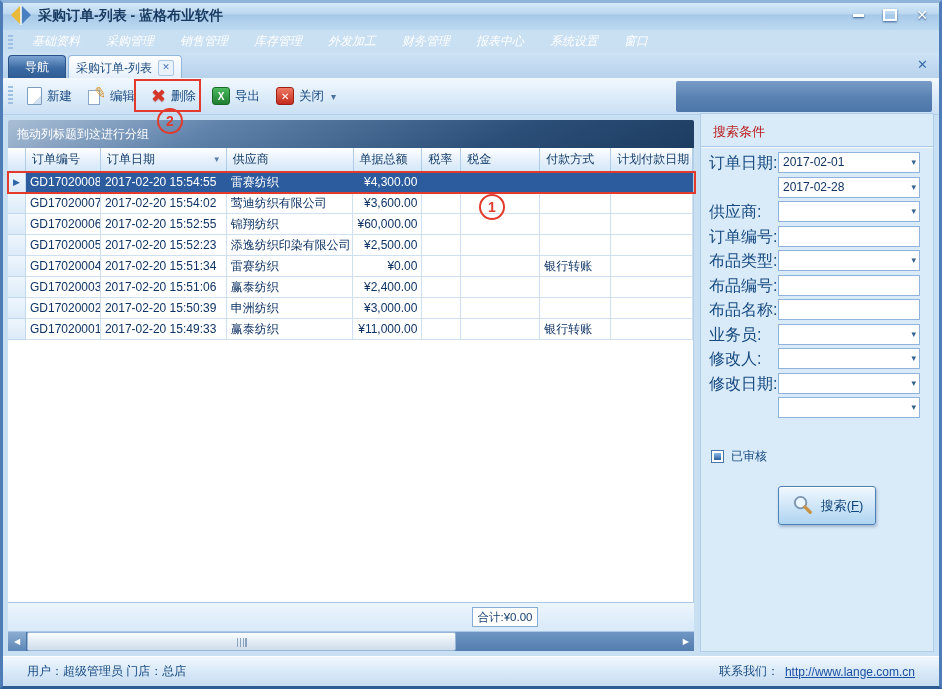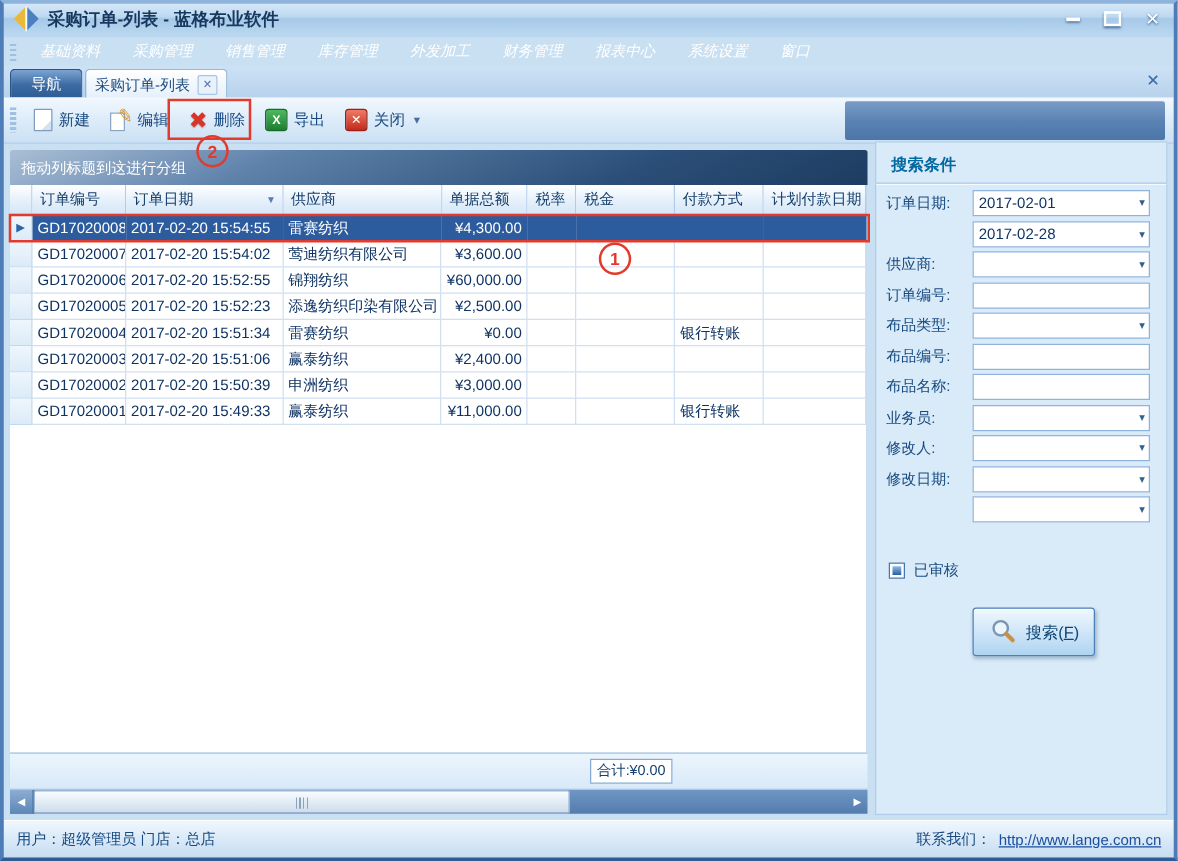--- a/index.html
+++ b/index.html
@@ -89,42 +89,42 @@
   .hs-left{left:0;top:0;width:19px;height:19px;background:linear-gradient(#8cadd2,#5d87b7);border-right:1px solid #4a74a4;
     color:#fff;font-size:8px;text-align:center;line-height:19px;box-sizing:border-box;}
   .hs-thumb{left:19px;top:0;width:429px;height:19px;box-sizing:border-box;border:1px solid #9ab6d6;border-radius:2px;
     background:linear-gradient(#fbfdff,#e2ecf5 50%,#cfdcea);}
   .hs-thumb::after{content:"";position:absolute;left:50%;top:5px;width:11px;height:9px;transform:translateX(-50%);
     background:repeating-linear-gradient(90deg,#8aa4c0 0 1px,rgba(0,0,0,0) 1px 3px);}
   .hs-right{right:5px;top:0;color:#fff;font-size:8px;line-height:19px;}
   
   .sidebar{left:700px;top:113px;width:234px;height:539px;box-sizing:border-box;
     background:#d9eaf8;border:1px solid #b0cde9;}
-  .sb-title{position:absolute;left:12px;top:9px;font-size:13px;font-weight:bold;color:#0369a1;}
+  .sb-title{position:absolute;left:12px;top:9px;font-size:13px;font-weight:normal;color:#b91c1c;}
   .sb-divider{position:absolute;left:0;top:32px;width:100%;height:1px;background:#aac9e7;box-shadow:0 1px 0 #f4fafe;}
   .sb-fields{position:absolute;left:0;top:38px;width:100%;}
   .frow{height:24.5px;position:relative;}
-  .flabel{position:absolute;left:8px;top:0;line-height:21px;font-size:12px;color:#174a80;}
+  .flabel{position:absolute;left:8px;top:0;line-height:21px;font-size:16px;color:#174a80;}
   .ctrl{position:absolute;left:77px;top:0;width:142px;height:21px;box-sizing:border-box;background:#fff;border:1px solid #8fb3dc;}
   .ctrl .val{display:block;font-size:12px;color:#0e3363;line-height:19px;padding-left:4px;white-space:nowrap;overflow:hidden;margin-right:16px;}
   .ctrl .arrow{position:absolute;right:3px;top:0;font-size:9px;color:#30618f;line-height:19px;}
   .cb-row{position:absolute;left:10px;top:334px;display:flex;align-items:center;gap:7px;}
   .cb-box{width:13px;height:13px;box-sizing:border-box;background:#fff;border:1px solid #4776ad;position:relative;}
   .cb-box::after{content:"";position:absolute;left:2px;top:2px;right:2px;bottom:2px;background:linear-gradient(#8cbceb,#2b5d9e);}
   .cb-label{font-size:12px;color:#174a80;}
   .search-btn{position:absolute;left:77px;top:372px;width:98px;height:39px;box-sizing:border-box;border:1px solid #4e80b8;border-radius:3px;
     background:linear-gradient(#f0f8fe 0%,#d3e8f9 45%,#aed4f1 100%);
     box-shadow:1px 2px 3px rgba(60,90,130,.35),inset 0 1px 0 #fff;
     display:flex;align-items:center;justify-content:center;gap:7px;cursor:pointer;
     font-size:13px;color:#114577;}
   .search-btn .key{text-decoration:underline;}
   
   .statusbar{left:3px;top:656px;width:936px;height:30px;box-sizing:border-box;
     background:linear-gradient(#f0f7fd 0%,#d9e9f8 50%,#c7ddf1 100%);border-top:1px solid #ffffff;
-    display:flex;align-items:center;justify-content:space-between;padding:0 10px;font-size:12px;color:#174a80;}
+    display:flex;align-items:center;justify-content:space-between;padding:0 24px;font-size:12px;color:#174a80;}
   .status-right{display:flex;align-items:center;gap:6px;}
   .link{color:#1b4fa0;text-decoration:underline;cursor:pointer;}
   
   .ann{z-index:60;pointer-events:none;}
   .ann-rect{border:2px solid #e23a2d;box-sizing:border-box;}
   .ann-circle{width:26px;height:26px;border:2px solid #e23a2d;border-radius:50%;box-sizing:border-box;
     color:#e23a2d;font-size:14px;font-weight:bold;text-align:center;line-height:22px;background:transparent;}
 </style>
 </head>
 <body>

